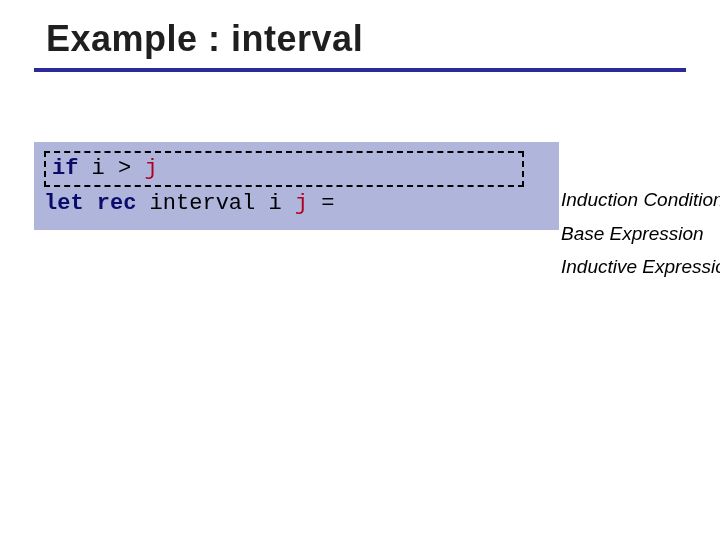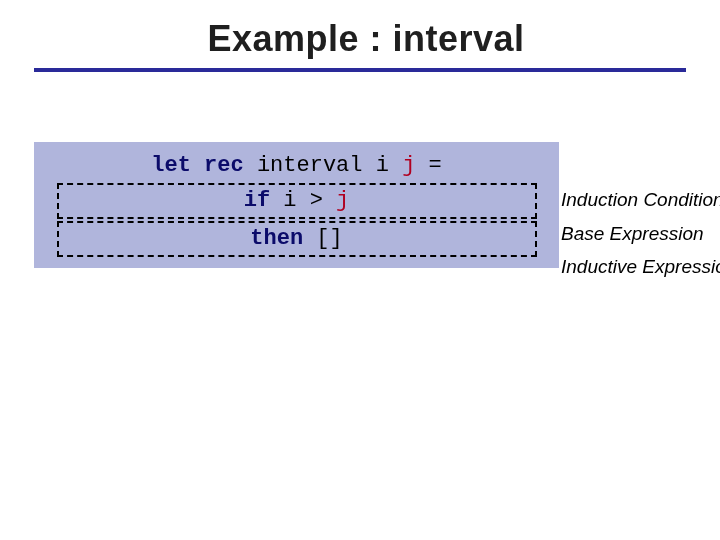--- a/index.html
+++ b/index.html
@@ -10,21 +10,20 @@
     background: #ffffff;
     font-family: Verdana, Geneva, sans-serif;
     overflow: hidden;
   }
   .slide {
     position: relative;
     width: 720px;
     height: 540px;
     box-sizing: border-box;
     padding: 18px 34px 0 34px;
-    text-align: center;
   }
   .title {
     font-size: 36px;
     color: #1f1f1f;
     letter-spacing: 0.5px;
     margin: 0 0 8px 12px;
   }
   .title-rule {
     height: 4px;
     background: #2a2a99;
@@ -75,25 +74,24 @@
 
 <div class="slide">
 
   <h1 class="title">Example : interval</h1>
   <div class="title-rule"></div>
 
   <div class="content">
 
     <div class="codebox">
 
+      <div><span>  </span><span class="dashed dashed-row"><span class="kw-navy">if</span><span>  i &gt; </span><span class="kw-red">j</span></span></div>
+
       <div><span class="kw-navy">let</span><span> </span><span class="kw-navy">rec</span><span> interval i </span><span class="kw-red">j</span><span> =</span></div>
 
-      <div><span>  </span><span class="dashed dashed-row"><span class="kw-navy">if</span><span>  i &gt; </span><span class="kw-red">j</span></span></div>
-
-      <div><span>  </span><span class="dashed dashed-row"><span class="kw-navy">then</span><span> []</span></span></div>
 
 
       <div class="annot annot1" style="left:527px;">Induction Condition</div>
       <div class="annot annot2" style="left:527px;">Base Expression</div>
       <div class="annot annot3" style="left:527px;">Inductive Expression</div>
 
     </div>
 
   </div>
 </div>

